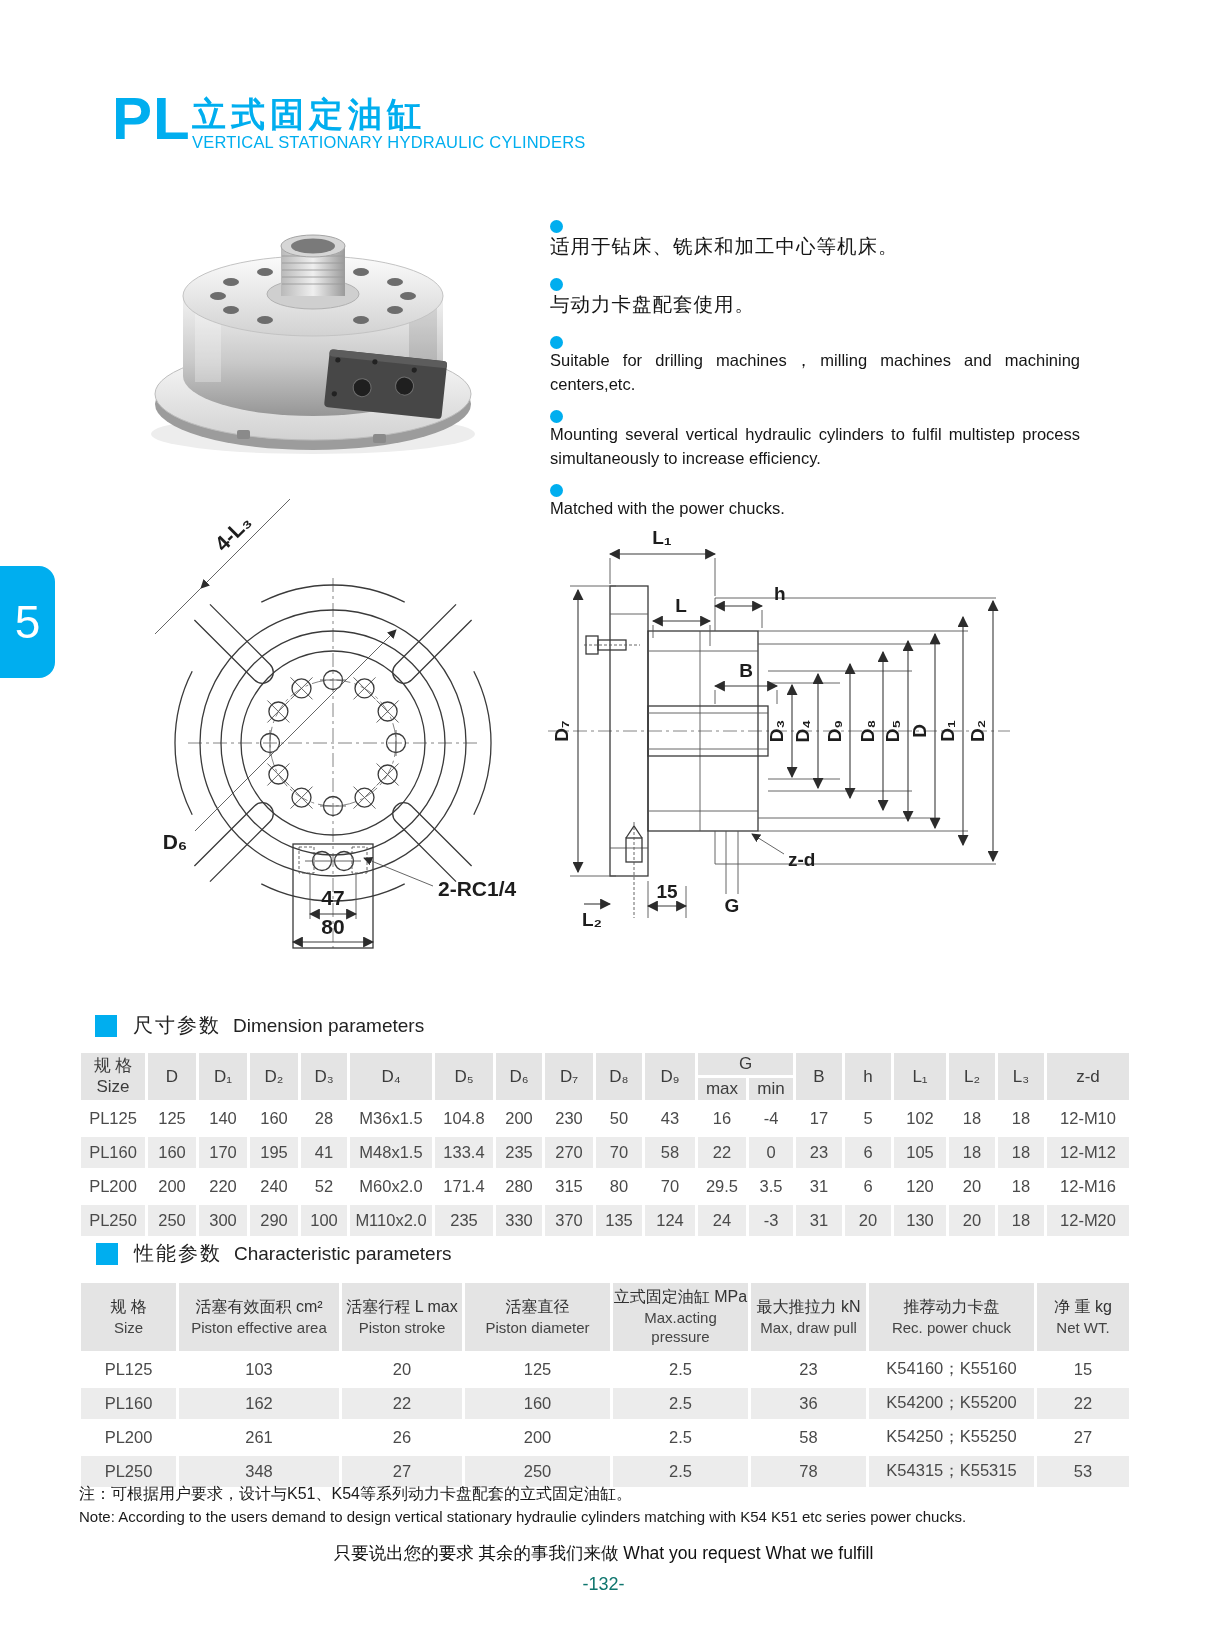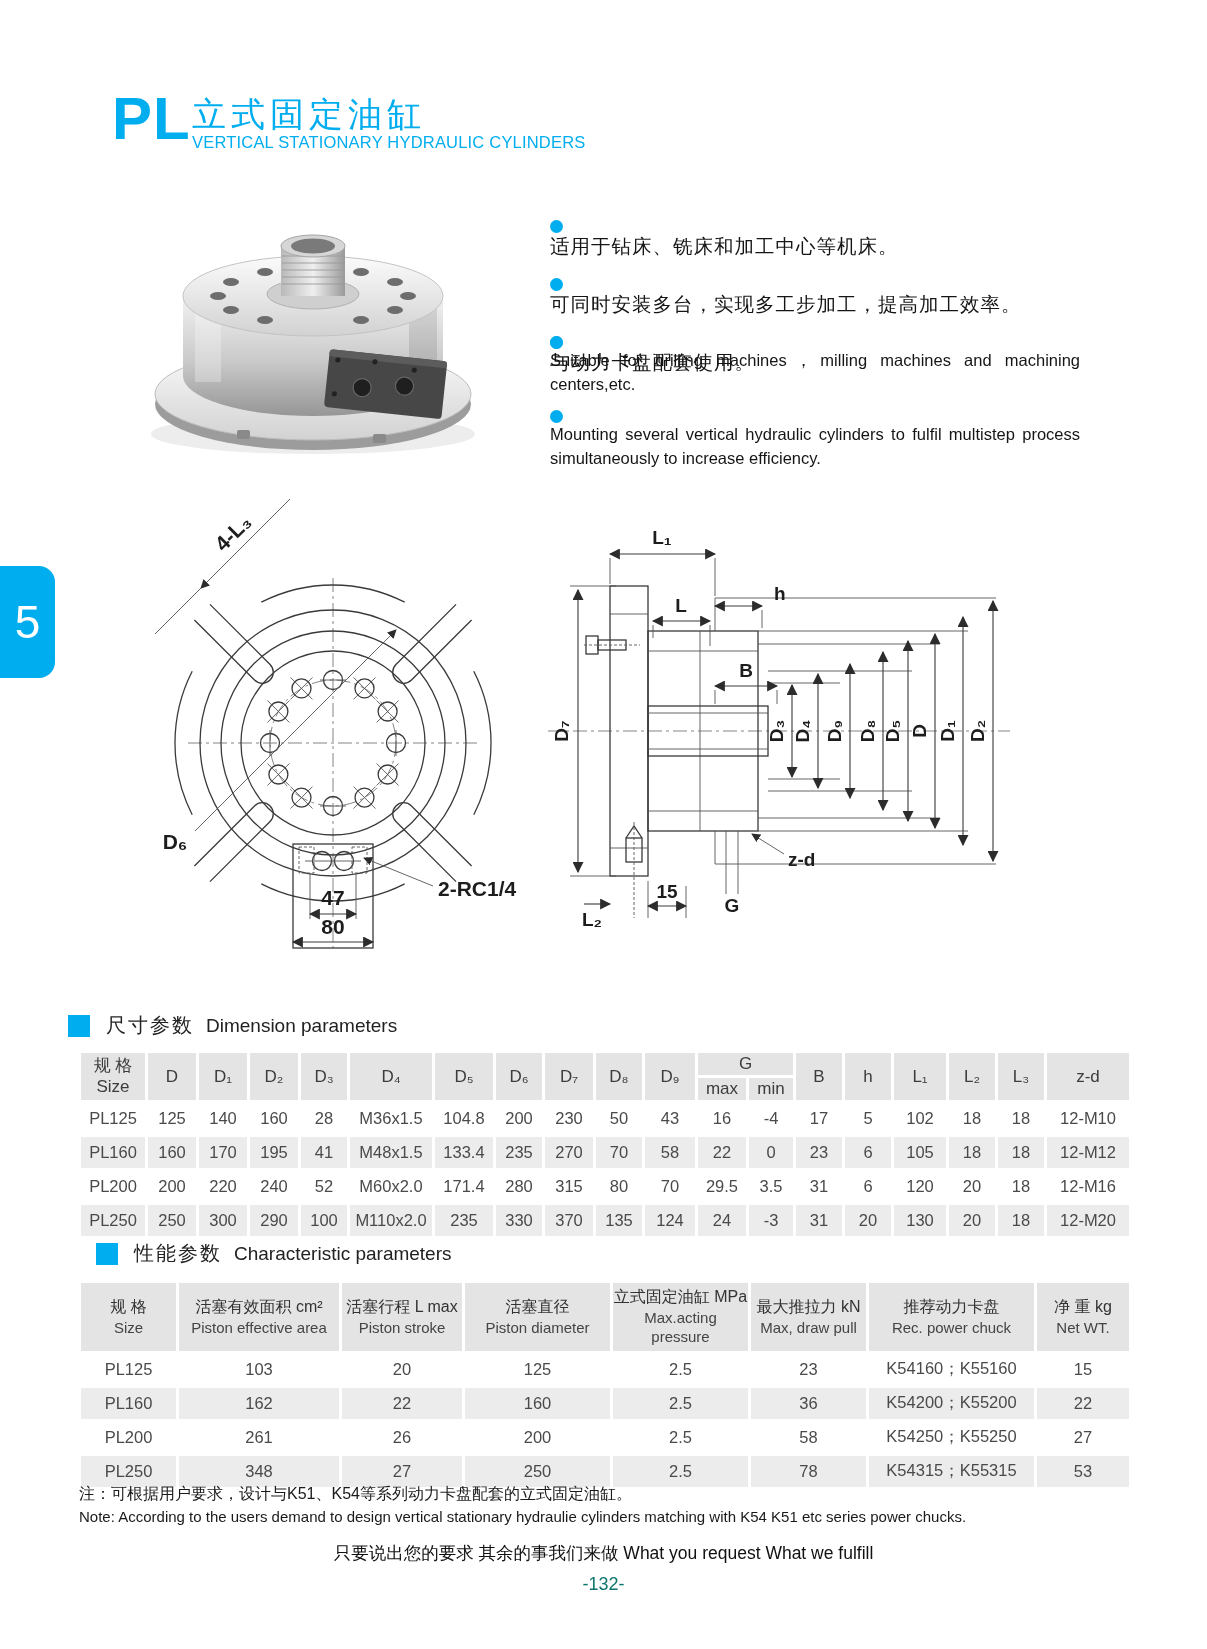--- a/index.html
+++ b/index.html
@@ -1,21 +1,21 @@
 <!DOCTYPE html>
 <html style="--accent: #00AEEF;"><head>
 <meta charset="utf-8">
 <style>
   :root{ --accent:#00AEEF; }
   html,body{margin:0;padding:0;background:#fff;}
   .page{position:relative;width:1207px;height:1649px;background:#fff;overflow:hidden;
         font-family:"Liberation Sans","DejaVu Sans",sans-serif;color:#222;}
   
   .logo{position:absolute;left:112px;top:84px;font-size:60px;font-weight:bold;color:var(--accent);letter-spacing:1px;}
-  .title-zh{position:absolute;left:192px;top:92px;font-size:34px;font-weight:normal;color:var(--accent);letter-spacing:5px;}
+  .title-zh{position:absolute;left:192px;top:92px;font-size:34px;font-weight:bold;color:var(--accent);letter-spacing:5px;}
   .title-en{position:absolute;left:192px;top:133px;font-size:16.5px;color:var(--accent);letter-spacing:.2px;}
   
   .side-tab{position:absolute;left:0;top:566px;width:55px;height:112px;background:var(--accent);
             border-radius:0 16px 16px 0;display:flex;align-items:center;justify-content:center;
             color:#fff;font-size:46px;}
   
   ul.features{position:absolute;margin:0;padding:0;list-style:none;}
   #features-zh{left:550px;top:214px;width:620px;}
   #features-en{left:550px;top:330px;width:530px;}
   ul.features li{display:flex;align-items:flex-start;flex-direction:column;}
@@ -133,35 +133,35 @@
     </g>
   </svg>
 
   <ul class="features" id="features-zh">
       <li>
         <span class="dot"></span>
         <span>适用于钻床、铣床和加工中心等机床。</span>
       </li>
       <li>
         <span class="dot"></span>
-        <span>可同时安装多台，实现多工步加工，提高加工效率。</span>
-      </li>
-      <li>
-        <span class="dot"></span>
         <span>与动力卡盘配套使用。</span>
       </li>
     </ul>
   <ul class="features" id="features-en">
       <li>
         <span class="dot"></span>
         <span>Suitable for drilling machines，milling machines and machining centers,etc.</span>
       </li>
       <li>
         <span class="dot"></span>
         <span>Mounting several vertical hydraulic cylinders to fulfil multistep process simultaneously to increase efficiency.</span>
+      </li>
+      <li>
+        <span class="dot"></span>
+        <span>Matched with the power chucks.</span>
       </li>
     </ul>
 
   <svg style="position:absolute;left:100px;top:486px;" width="470" height="470" viewBox="0 0 470 470">
     <defs>
       <marker id="ah1" viewBox="0 0 10 10" refX="9" refY="5" markerWidth="10" markerHeight="10" orient="auto-start-reverse">
         <path d="M0,0 L10,5 L0,10 z" fill="#2c2c2c"></path>
       </marker>
     </defs>
     <line class="cl" x1="88" y1="257" x2="378" y2="257"></line>
@@ -388,21 +388,21 @@
       <line class="thin" x1="186" y1="345" x2="186" y2="408"></line>
       <line class="thin" x1="198" y1="345" x2="198" y2="408"></line>
       <text class="lbl2" x="192" y="426" text-anchor="middle">G</text>
     </g>
     <g>
       <line class="thin" x1="244" y1="368" x2="212" y2="348" marker-end="url(#ah2)"></line>
       <text class="lbl2" x="248" y="380" text-anchor="start">z-d</text>
     </g>
   </svg>
 
-  <div class="sec" style="left:68px;top:1012px;">
+  <div class="sec" style="left:95px;top:1012px;">
     <span class="sq"></span>
     <span class="zh">尺寸参数</span>
     <span class="en">Dimension parameters</span>
   </div>
 
   <table id="dim-table">
     <colgroup>
       <col style="width:64px">
         <col style="width:48px">
         <col style="width:48px">

